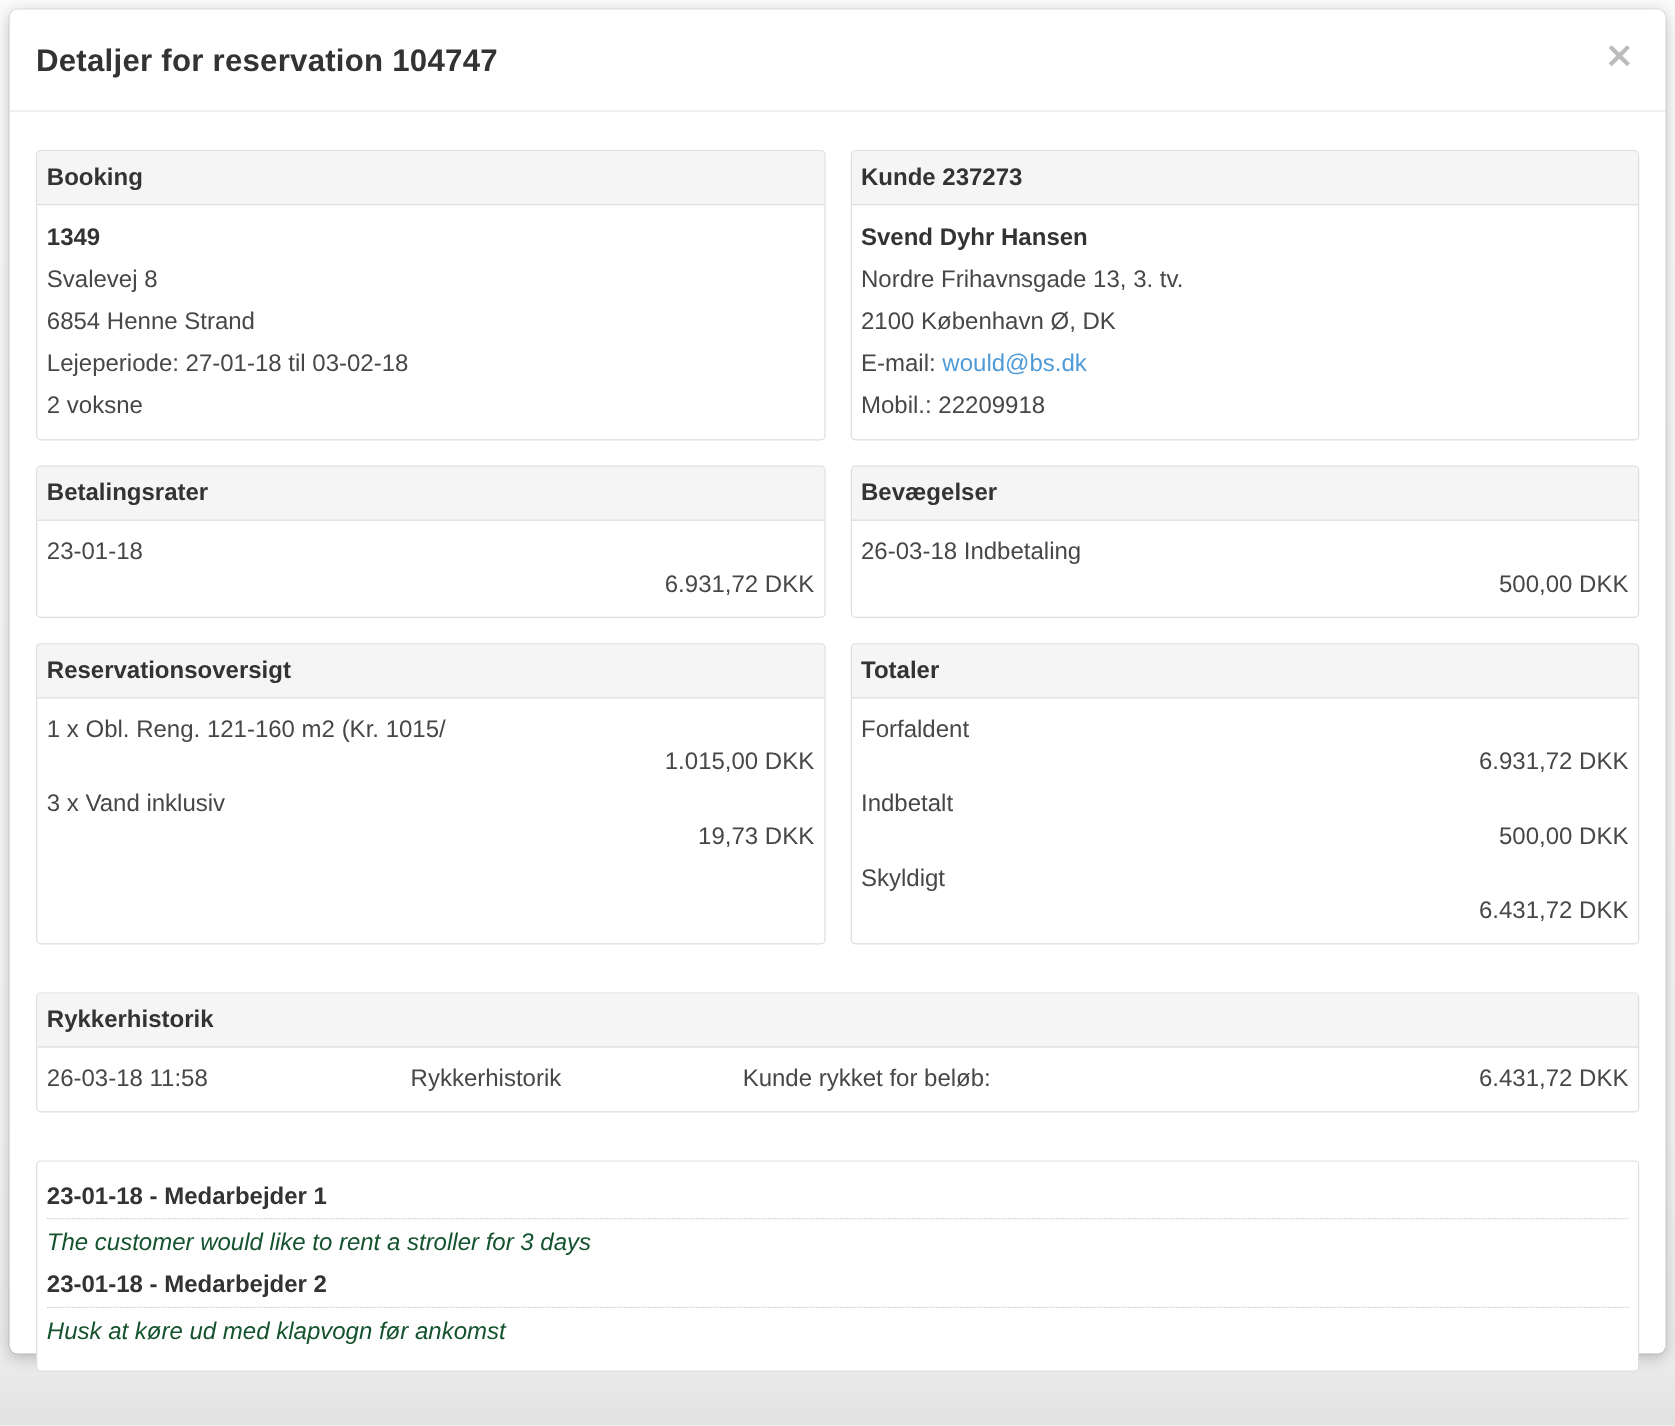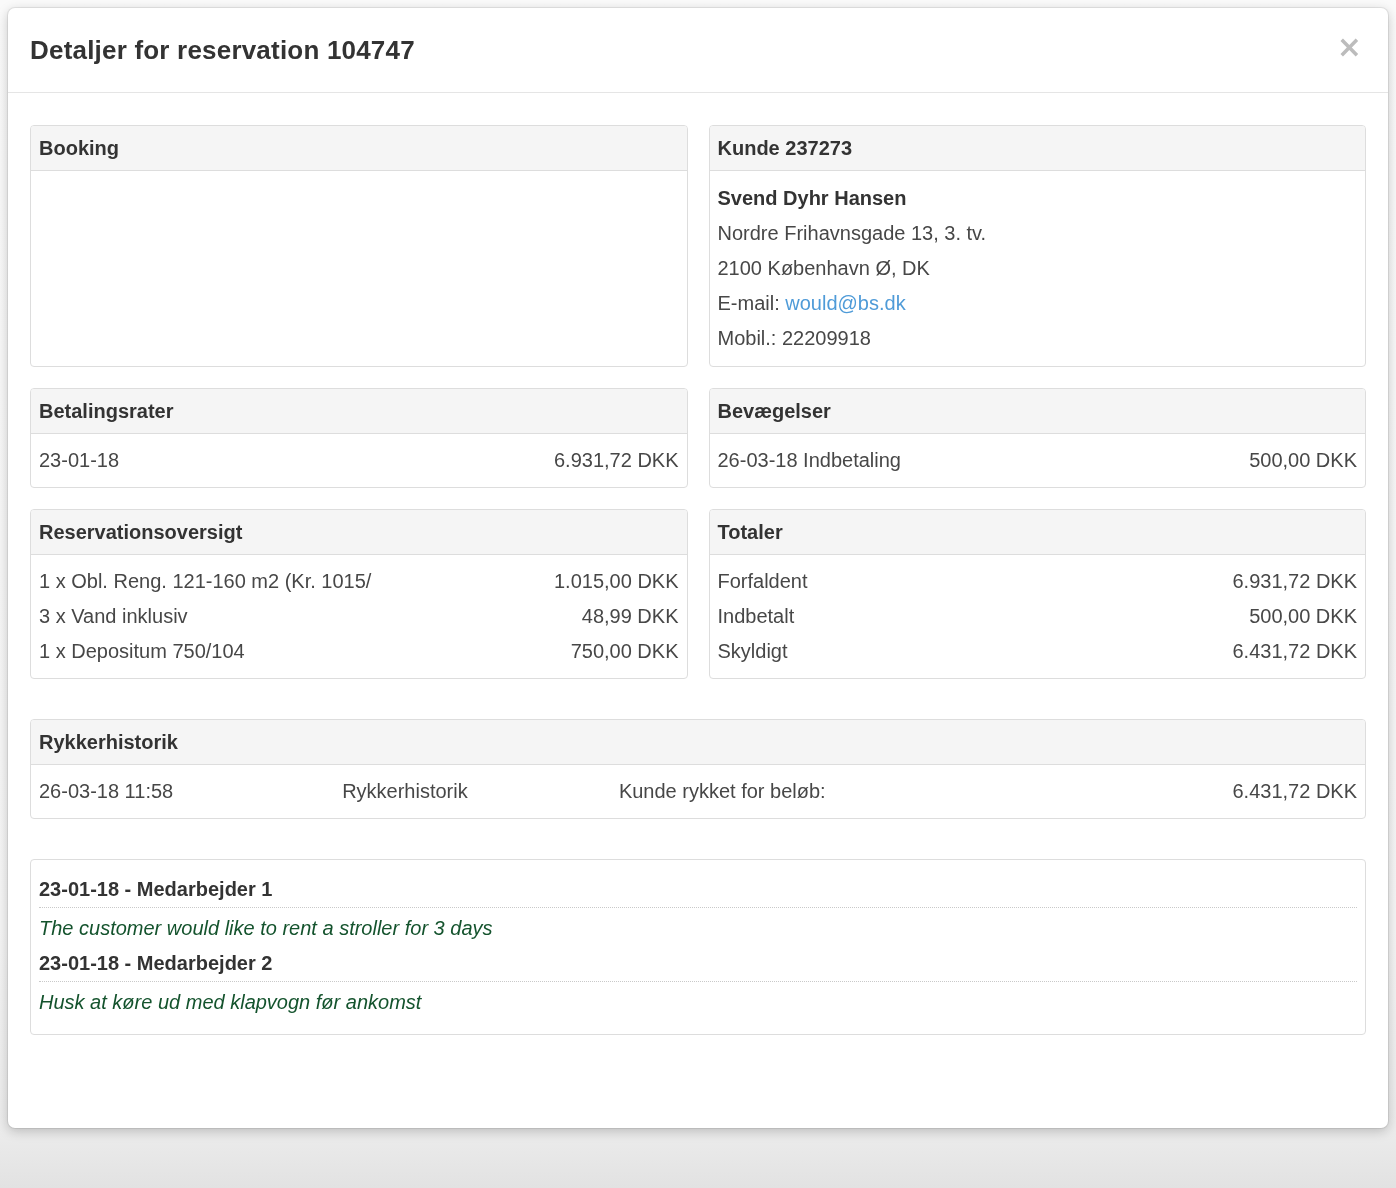--- a/index.html
+++ b/index.html
@@ -26,21 +26,21 @@
   .grid { display:grid; grid-template-columns:1fr 1fr; column-gap:55px; row-gap:40px;gap:21px; }
   .panel { border:1px solid #ddd; border-radius:4px; background:#fff; overflow:hidden; }
   .panel-heading {
     background:#f5f5f5; border-bottom:1px solid #ddd;
     padding:9px 8px; font-size:20px; line-height:26px; font-weight:bold; color:#333;
   }
   .panel-body { padding:10px 8px; font-size:20px; line-height:35px; }
   .panel-body .strong, .strong { font-weight:bold; color:#333; }
   .tbl { padding:9px 8px; font-size:20px; line-height:35px; }
   .trow { display:flex; justify-content:space-between; }
-  .trow .amount { text-align:right; white-space:nowrap; }
+  .trow .amount { text-align:right; white-space:nowrap;margin-top:27px; }
   .link { color:#4f9bd8; text-decoration:none; cursor:pointer; }
   .full { margin-top:40px; }
   .hrow { display:flex; }
   .h-date  { width:23%; }
   .h-user  { width:21%; }
   .h-desc  { flex:1; }
   .h-amount{ text-align:right; white-space:nowrap; }
   .notes-body { padding:12px 8px 14px 8px; font-size:20px; }
   .note { }
   .note:last-child { margin-bottom:0; }
@@ -59,20 +59,27 @@
     <div class="modal-title">Detaljer for reservation 104747</div>
     <div class="close-btn">×</div>
   </div>
 
   <div class="modal-body">
 
     <div class="grid">
 
       <div class="panel">
         <div class="panel-heading">Booking</div>
+        <div class="panel-body">
+          <div class="strong">1349</div>
+          <div>Svalevej 8</div>
+          <div>6854 Henne Strand</div>
+          <div>Lejeperiode: 27-01-18 til 03-02-18</div>
+          <div>2 voksne</div>
+        </div>
       </div>
 
       <div class="panel">
         <div class="panel-heading">Kunde 237273</div>
         <div class="panel-body">
           <div class="strong">Svend Dyhr Hansen</div>
           <div>Nordre Frihavnsgade 13, 3. tv.</div>
           <div>2100 København Ø, DK</div>
           <div><span>E-mail: </span><span class="link">would@bs.dk</span></div>
           <div>Mobil.: 22209918</div>
@@ -101,25 +108,21 @@
 
       <div class="panel">
         <div class="panel-heading">Reservationsoversigt</div>
         <div class="tbl">
           <div class="trow">
             <span>1 x Obl. Reng. 121-160 m2 (Kr. 1015/</span>
             <span class="amount">1.015,00 DKK</span>
           </div>
           <div class="trow">
             <span>3 x Vand inklusiv</span>
-            <span class="amount">48,99 DKK</span>
-          </div>
-          <div class="trow">
-            <span>1 x Depositum 750/104</span>
-            <span class="amount">750,00 DKK</span>
+            <span class="amount">19,73 DKK</span>
           </div>
         </div>
       </div>
 
       <div class="panel">
         <div class="panel-heading">Totaler</div>
         <div class="tbl">
           <div class="trow">
             <span>Forfaldent</span>
             <span class="amount">6.931,72 DKK</span>

